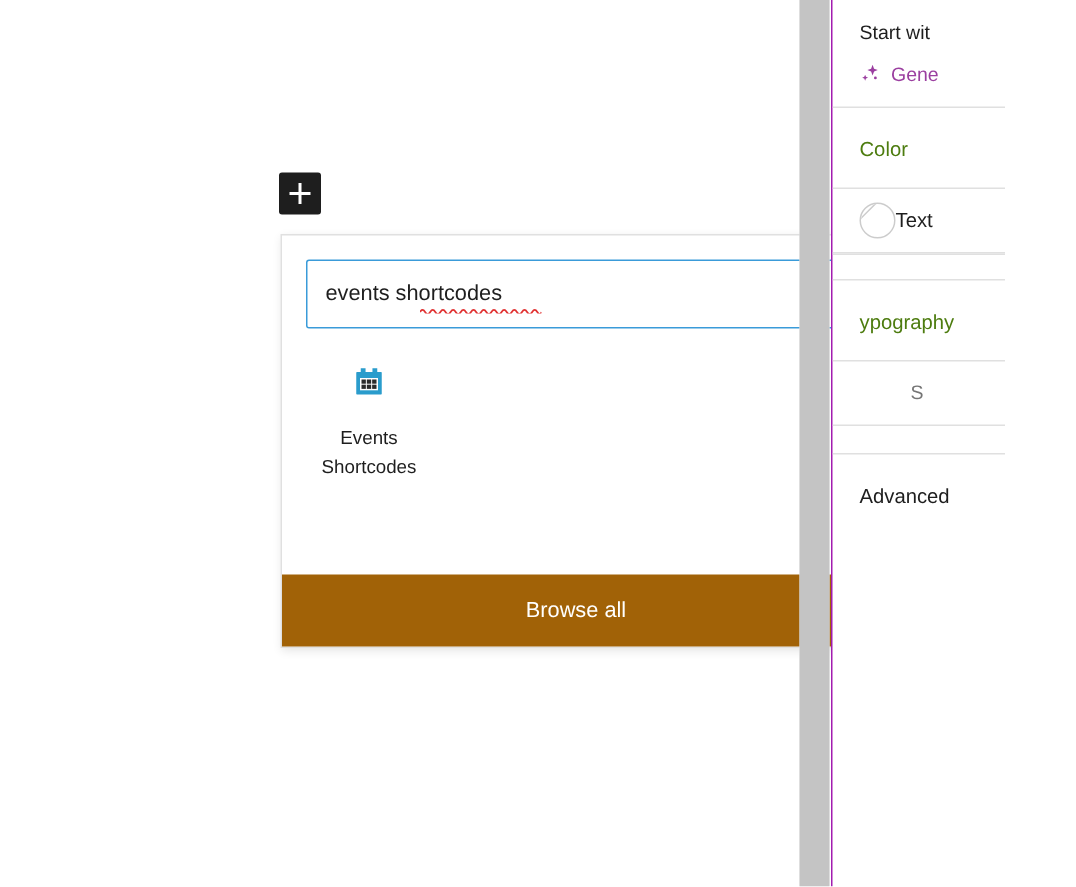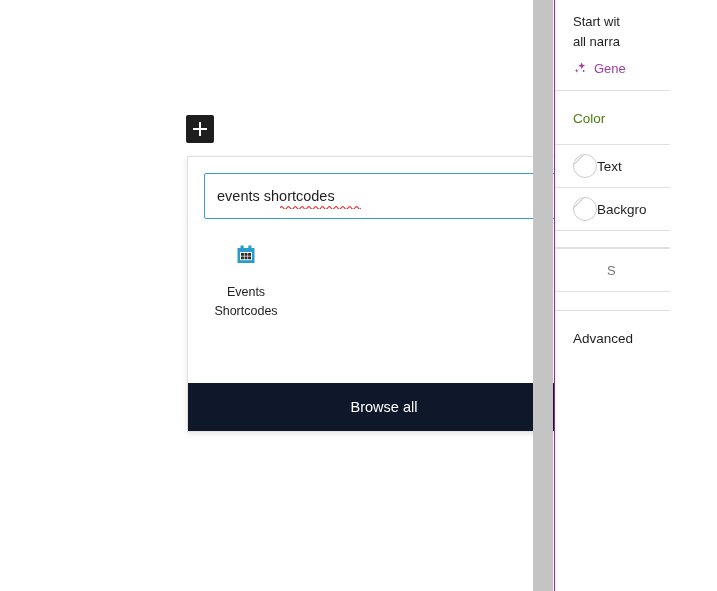--- a/index.html
+++ b/index.html
@@ -155,21 +155,21 @@
     text-align: center;
     font-family: "Liberation Sans", sans-serif;
     max-width: 88px;
   }
 
   .browse-all {
     display: block;
     width: 100%;
     height: 48px;
     border: none;
-    background: #0f172a;
+    background: #a16207;
     color: #ffffff;
     font-family: "Liberation Sans", sans-serif;
     font-size: 14.5px;
     cursor: pointer;
     text-align: center;
   }
 
   
   #canvas-scrollbar {
     position: absolute;
@@ -355,21 +355,20 @@
 </div>
 
 <div id="canvas-scrollbar">
   <div class="thumb"></div>
 </div>
 
 <div id="settings-sidebar">
 
   <div class="ai-prompt-block">
     <div class="ai-prompt-text">Start wit</div>
-    <div class="ai-prompt-text">all narra</div>
     <div class="ai-generate-row">
       <svg class="sparkle-icon" width="15" height="15" viewBox="0 0 16 16">
         <path d="M9.3 1.3 L10.35 4.0 L13.0 5.05 L10.35 6.1 L9.3 8.8 L8.25 6.1 L5.6 5.05 L8.25 4.0 Z" fill="#9b3fa0"></path>
         <path d="M4.0 8.3 L4.6 9.85 L6.1 10.45 L4.6 11.05 L4.0 12.6 L3.4 11.05 L1.9 10.45 L3.4 9.85 Z" fill="#9b3fa0"></path>
         <circle cx="11.3" cy="10.6" r="1.0" fill="#9b3fa0"></circle>
       </svg>
       <span class="ai-generate-label">Gene</span>
     </div>
   </div>
 
@@ -379,29 +378,26 @@
 
   <div class="sb-divider"></div>
 
   <div class="color-row">
     <span class="swatch-none"></span>
     <span class="color-label">Text</span>
   </div>
 
   <div class="sb-divider"></div>
 
-  <div class="color-row">
-    <span class="swatch-none"></span>
-    <span class="color-label">Backgro</span>
-  </div>
 
   <div class="sb-divider"></div>
   <div style="height:16px"></div>
   <div class="sb-divider"></div>
 
+  <div class="sb-section-title">ypography</div>
 
 
   <div class="sb-divider"></div>
 
   <div class="size-row">
     <span class="size-value">S</span>
   </div>
 
   <div class="sb-divider"></div>
   <div style="height:18px"></div>

